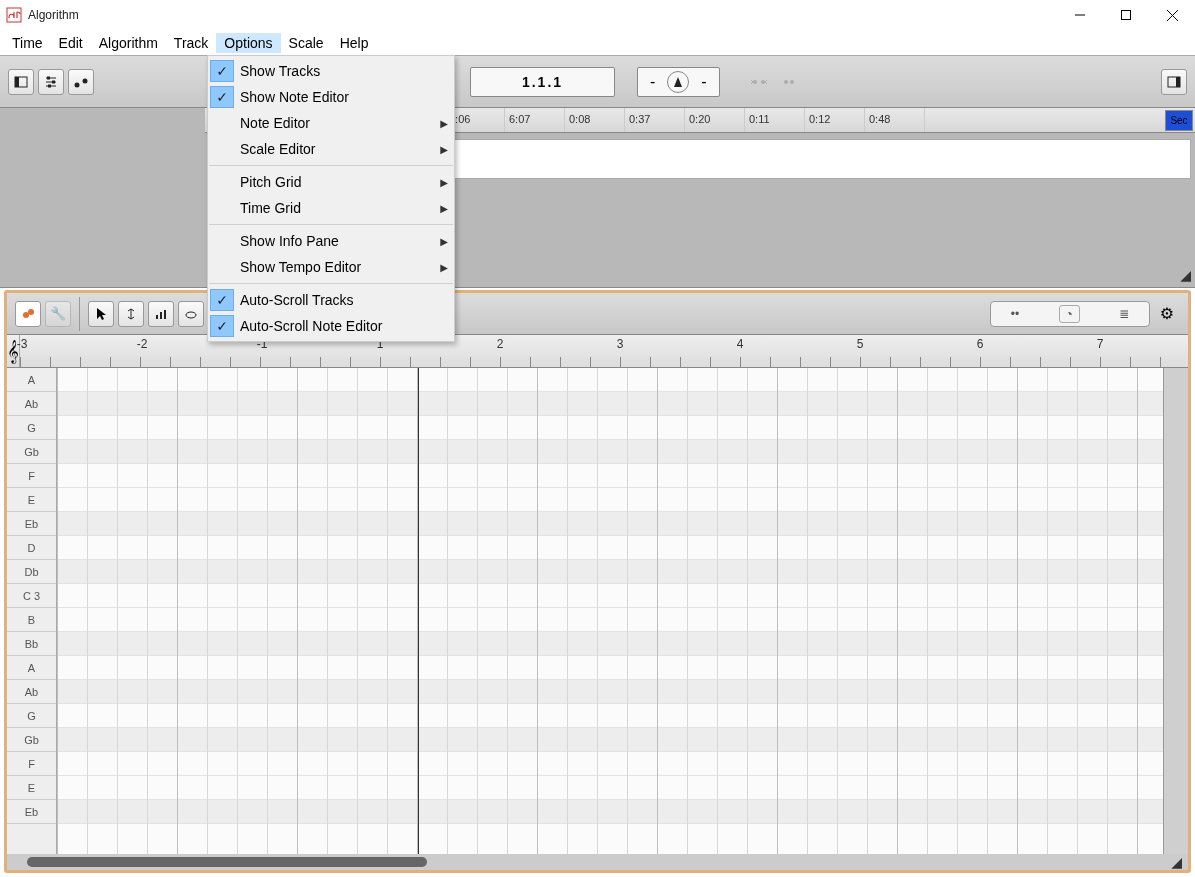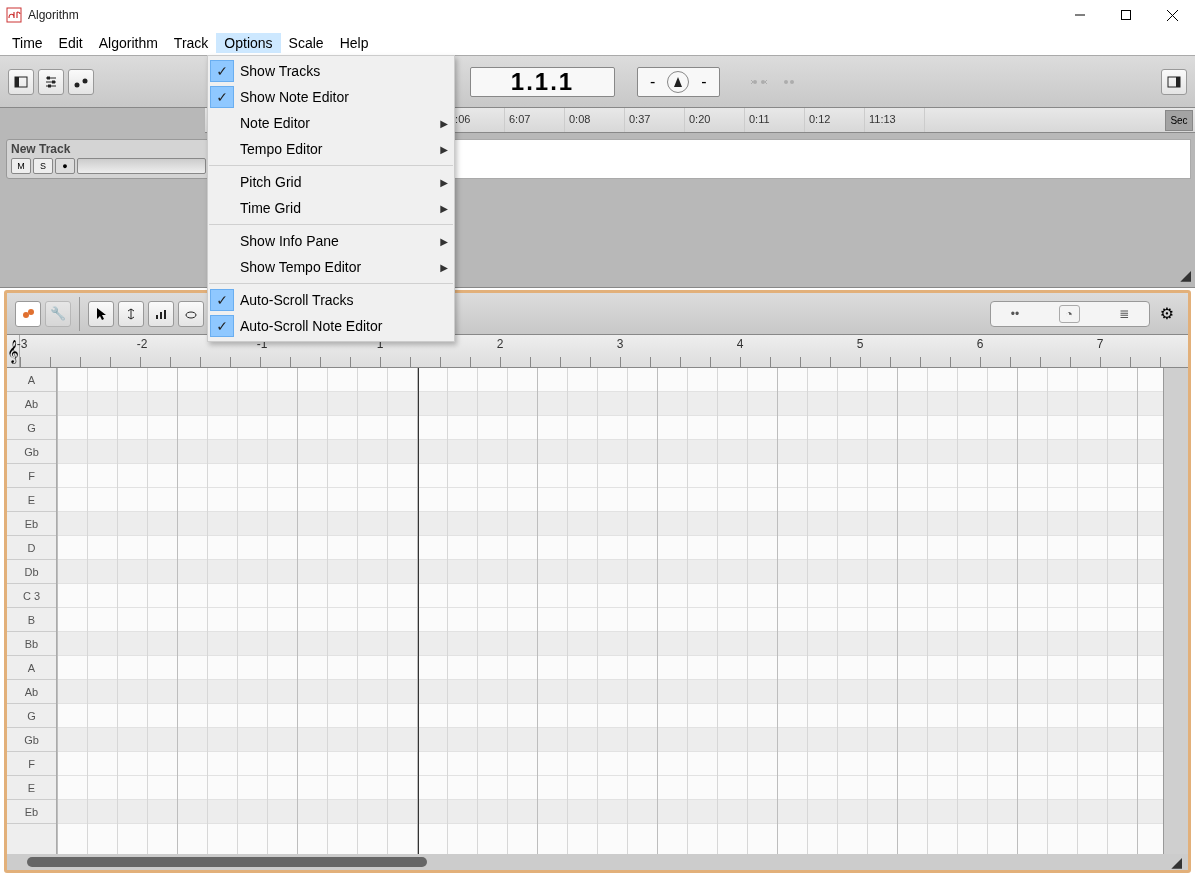--- a/index.html
+++ b/index.html
@@ -21,33 +21,33 @@
   .dd-check.on { background: #8fc8ff; margin: 1px 2px; width: 24px; height: 22px; display:flex; align-items:center; justify-content:center; border:1px solid #6aaef0;}
   .dd-label { flex: 1; padding-left: 4px;}
   .dd-arrow { width: 20px; text-align: center; font-size: 10px; color: #333;}
   .dd-sep { height: 1px; background: #d0d0d0; margin: 3px 1px; }
   
   .toolbar1 { height: 53px; background: linear-gradient(#dcdcdc,#c8c8c8); border-top:1px solid #aaa; border-bottom:1px solid #888; display:flex; align-items:center; padding:0 8px; gap:4px;}
   .tbtn { width:26px; height:26px; border:1px solid #999; background:linear-gradient(#fafafa,#e4e4e4); border-radius:3px; display:flex; align-items:center; justify-content:center; font-size:13px;}
   .tbtn.flat { border-color:transparent; background:transparent;}
   .tb-sep { width:1px; height:34px; background:#999; margin:0 4px;}
   .transport { display:flex; gap:2px; margin-left:4px;}
-  .lcd { background:#f8f8f8; border:1px solid #888; border-radius:2px; height:30px; display:flex; align-items:center; justify-content:center; padding:0 10px; font-size:24px; font-weight:bold; letter-spacing:2px;}
+  .lcd { background:#f8f8f8; border:1px solid #888; border-radius:2px; height:30px; display:flex; align-items:center; justify-content:center; padding:0 10px; font-size:14px; font-weight:bold; letter-spacing:2px;}
   .tempo-box { background:#f8f8f8; border:1px solid #888; border-radius:2px; height:30px; display:flex; align-items:center; gap:12px; padding:0 12px;}
   .metro { width:22px; height:22px; border:1px solid #888; border-radius:50%; display:flex; align-items:center; justify-content:center; font-size:11px;}
   
   .top-editor { height:180px; border-bottom:1px solid #888; background:#b8b8b8; position:relative; overflow:hidden;}
   .top-ruler { position:absolute; left:205px; right:0; top:0; height:25px; background:linear-gradient(#e8e8e8,#d8d8d8); border-bottom:1px solid #888; display:flex; font-size:11px;}
   .top-ruler-cell{ width:60px; border-right:1px solid #ccc; padding:5px 4px 0 4px; color:#333;}
   .top-track-head { position:absolute; left:0; top:25px; width:205px; height:40px; background:#d4d4d4; border:1px solid #999; border-radius:3px; margin:6px; padding:2px 4px;}
   .top-track-head .name { font-size:12px; font-weight:bold; color:#444;}
   .top-track-head .btns { display:flex; gap:2px; margin-top:2px;}
   .mini { width:20px; height:16px; border:1px solid #888; background:#eee; font-size:9px; display:flex; align-items:center; justify-content:center; border-radius:2px;}
   .top-track-lane { position:absolute; left:214px; right:4px; top:31px; height:40px; background:#fff; border:1px solid #aaa;}
-  .sec-btn { position:absolute; right:2px; top:2px; width:28px; height:21px; border:1px solid #888; background:#a3a3a3; font-size:10px; display:flex; align-items:center; justify-content:center;}
+  .sec-btn { position:absolute; right:2px; top:2px; width:28px; height:21px; border:1px solid #888; background:#1d4ed8; font-size:10px; display:flex; align-items:center; justify-content:center;}
   .tri { position:absolute; right:4px; bottom:4px; font-size:14px; color:#333;}
   
   .note-editor { position:absolute; left:4px; right:4px; top:290px; bottom:4px; border:3px solid #e2b07a; border-radius:3px; box-shadow:0 0 0 1px #c77c2e inset; display:flex; flex-direction:column; background:#bcbcbc; overflow:hidden;}
   .ne-toolbar { height:42px; background:linear-gradient(#dcdcdc,#c8c8c8); border-bottom:1px solid #888; display:flex; align-items:center; padding:0 8px; gap:4px;}
   .ne-toolbar .spacer { flex:1;}
   .pill { background:#f4f4f4; border:1px solid #999; border-radius:4px; height:26px; width:160px;}
   
   .ne-ruler { height:33px; background:linear-gradient(#eee,#ddd); border-bottom:1px solid #888; display:flex; font-size:12px;}
   .ne-ruler-head { width:50px; border-right:1px solid #aaa; display:flex; align-items:center; justify-content:center; font-size:20px;}
   .ne-ruler-cells { flex:1; display:flex; position:relative;}
@@ -119,21 +119,21 @@
       <div class="dd-check on">✓</div>
       <div class="dd-label">Show Note Editor</div>
     </div>
     <div class="dd-item">
       <div class="dd-check"></div>
       <div class="dd-label">Note Editor</div>
       <div class="dd-arrow">▶</div>
     </div>
     <div class="dd-item">
       <div class="dd-check"></div>
-      <div class="dd-label">Tempo Editor</div>
+      <div class="dd-label">Scale Editor</div>
       <div class="dd-arrow">▶</div>
     </div>
     <div class="dd-sep"></div>
     <div class="dd-item">
       <div class="dd-check"></div>
       <div class="dd-label">Pitch Grid</div>
       <div class="dd-arrow">▶</div>
     </div>
     <div class="dd-item">
       <div class="dd-check"></div>
@@ -237,32 +237,23 @@
       <div class="top-ruler-cell">0:03</div>
       <div class="top-ruler-cell">0:04</div>
       <div class="top-ruler-cell">0:05</div>
       <div class="top-ruler-cell">0:06</div>
       <div class="top-ruler-cell">6:07</div>
       <div class="top-ruler-cell">0:08</div>
       <div class="top-ruler-cell">0:37</div>
       <div class="top-ruler-cell">0:20</div>
       <div class="top-ruler-cell">0:11</div>
       <div class="top-ruler-cell">0:12</div>
-      <div class="top-ruler-cell">11:13</div>
+      <div class="top-ruler-cell">0:48</div>
     </div>
   <div class="sec-btn">Sec</div>
-  <div class="top-track-head">
-    <div class="name">New Track</div>
-    <div class="btns">
-      <div class="mini">M</div>
-      <div class="mini">S</div>
-      <div class="mini" style="background:#ddd">●</div>
-      <div class="mini" style="flex:1;width:70px;background:linear-gradient(#ccc,#eee)"></div>
-    </div>
-  </div>
   <div class="top-track-lane"></div>
   <div class="tri">◢</div>
 </div>
 
 <div class="note-editor">
   <div class="ne-toolbar">
     <div class="tbtn" style="background:#fff">
         <svg width="14" height="14">
           <circle cx="5" cy="8" r="3" fill="#e07030"></circle>
           <circle cx="10" cy="5" r="3" fill="#e07030"></circle>

